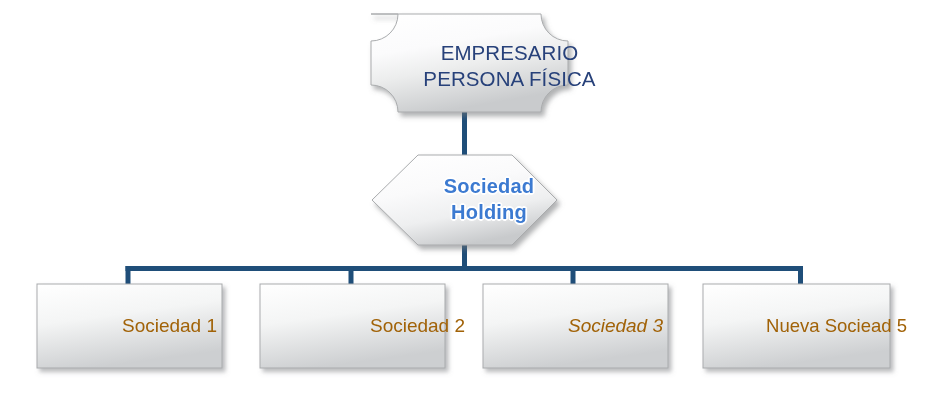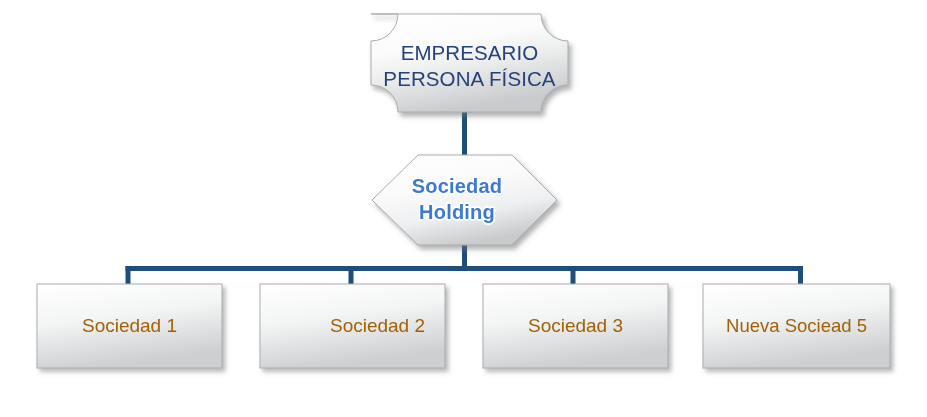--- a/index.html
+++ b/index.html
@@ -36,34 +36,35 @@
   
   .node-label {
     position: absolute;
     display: flex;
     align-items: center;
     justify-content: center;
     text-align: center;
     line-height: 1.28;
     white-space: pre-line;
     pointer-events: none;
+    margin-left: 40px;
   }
 
   .label-root {
     left: 371px;
     top: 22px;
     width: 197px;
     height: 88px;
     font-size: 20.5px;
     color: #27417a;
     letter-spacing: 0.1px;
   }
 
   .label-holding {
-    left: 384px;
+    left: 376px;
     top: 157px;
     width: 146px;
     height: 86px;
     font-size: 20px;
     font-weight: bold;
     color: #3c7ad1;
     letter-spacing: 0.2px;
     text-shadow:
        1.6px 0 0 #ffffff, -1.6px 0 0 #ffffff,
        0 1.6px 0 #ffffff, 0 -1.6px 0 #ffffff,
@@ -73,21 +74,21 @@
   }
 
   .label-leaf {
     top: 284px;
     height: 84px;
     font-size: 19px;
     color: #a16207;
   }
   .label-leaf.n0 { left: 37px;  width: 185px; }
   .label-leaf.n1 { left: 260px; width: 185px; padding-left: 25px; }
-  .label-leaf.n2 { left: 483px; width: 185px; }
+  .label-leaf.n2 { left: 483px; width: 185px; font-style: italic; }
   .label-leaf.n3 { left: 703px; width: 187px; font-size: 18.5px; }
 
   
   .hit {
     position: absolute;
     background: transparent;
     border: 0;
     padding: 0;
     cursor: default;
   }

